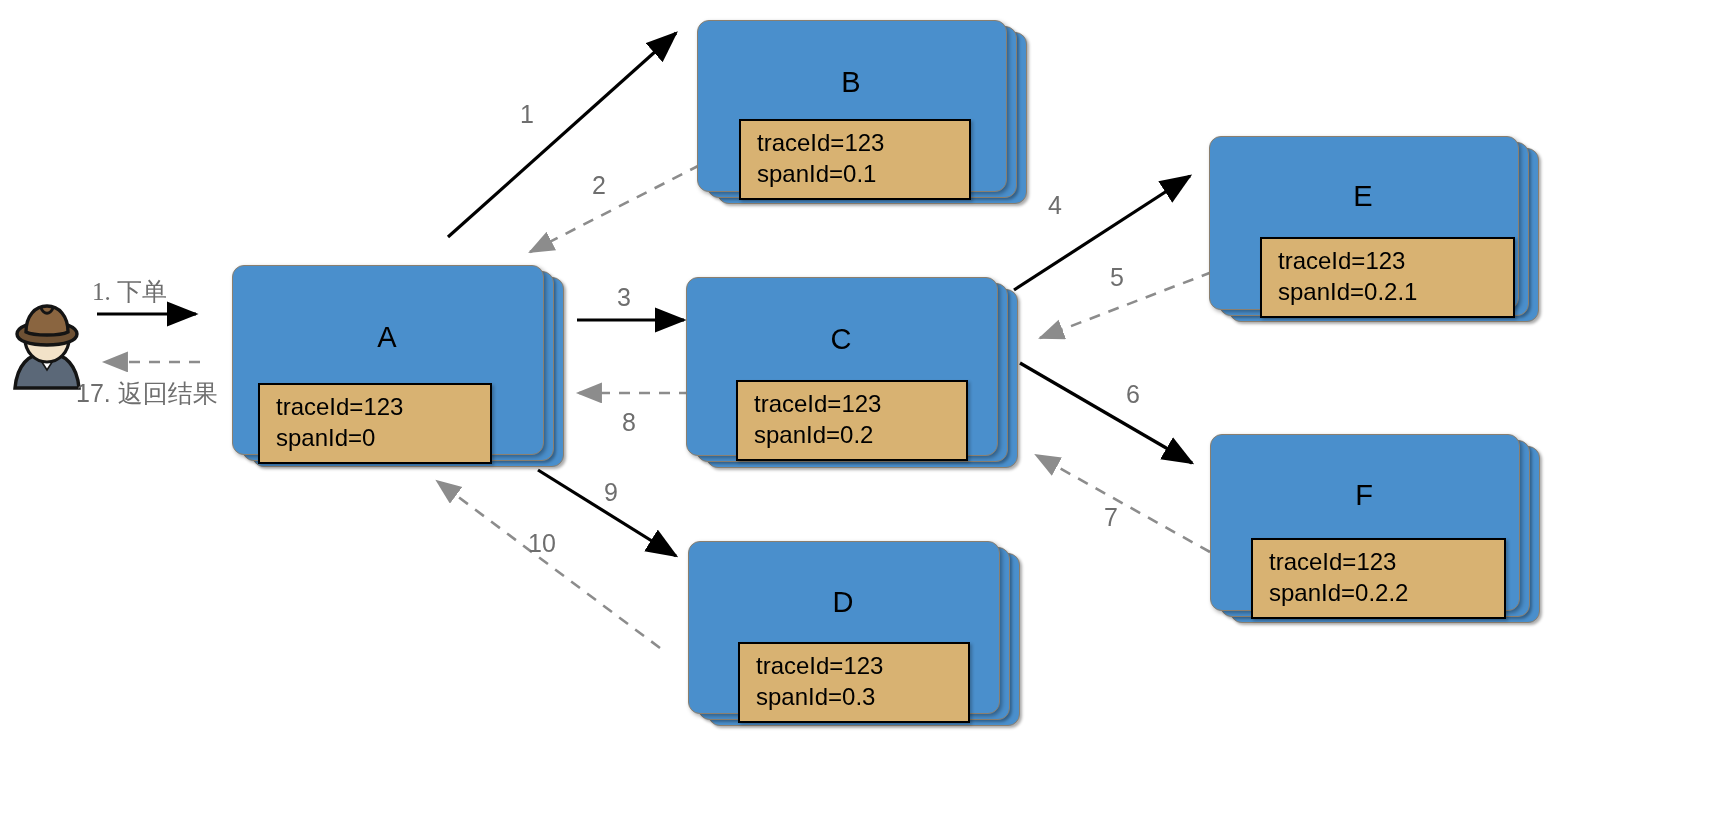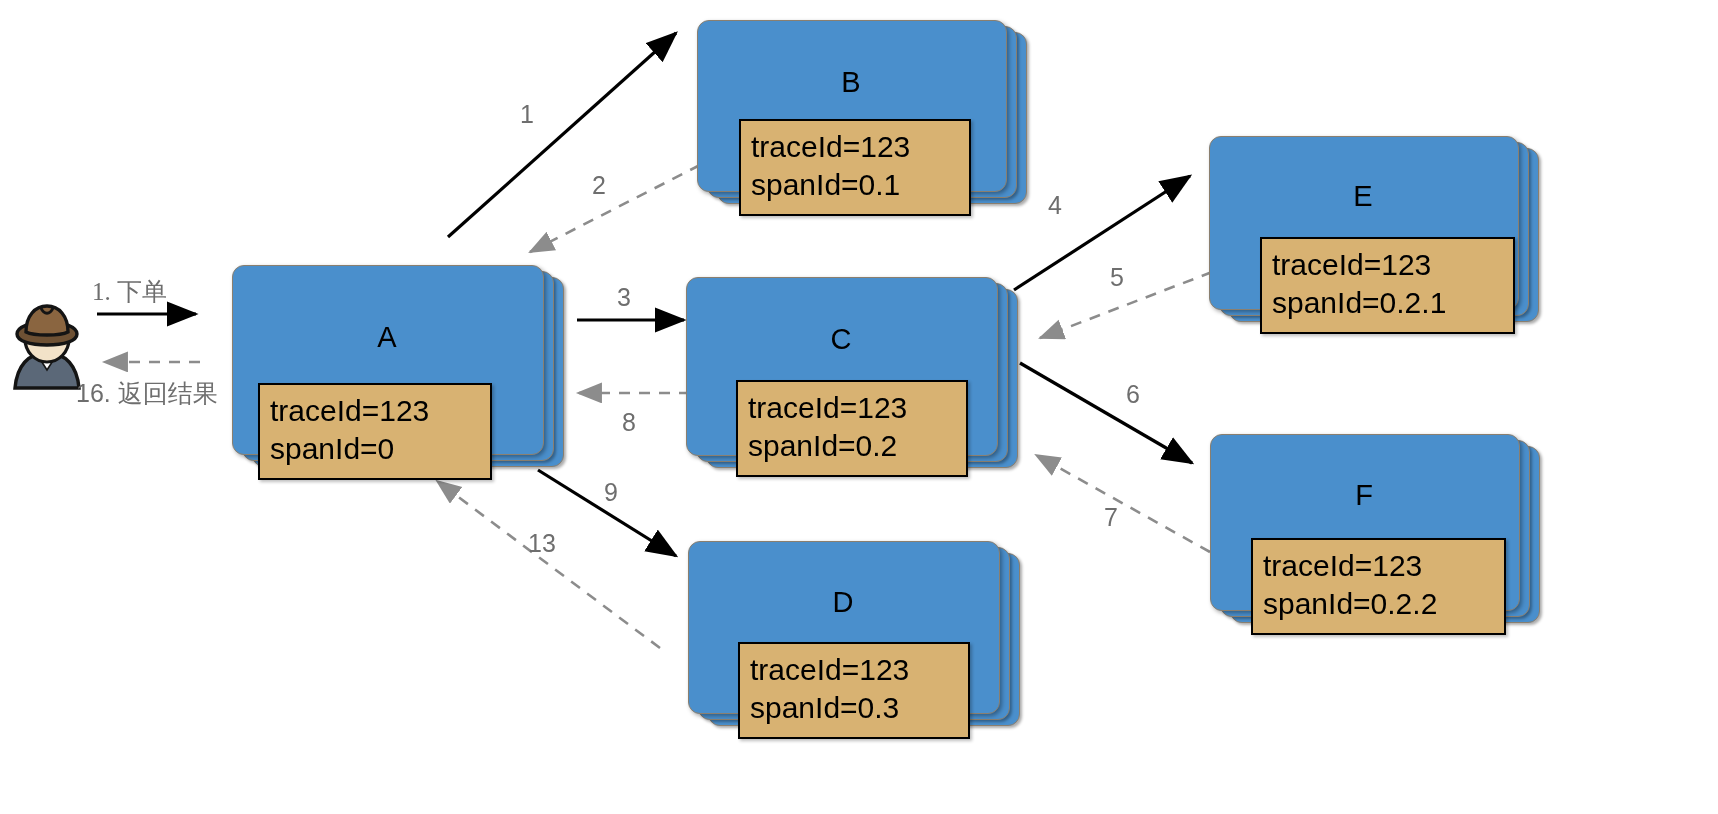--- a/index.html
+++ b/index.html
@@ -55,23 +55,23 @@
     text-align: center;
     color: #000000;
     font-size: 29px;
     line-height: 1;
   }
   .tag {
     position: absolute;
     background: #D8B272;
     border: 2px solid #000000;
     color: #000000;
-    font-size: 30px;
+    font-size: 24px;
     line-height: 1.28;
-    padding: 7px 10px 9px 10px;
+    padding: 7px 10px 9px 16px;
     box-sizing: border-box;
     white-space: pre;
     box-shadow: 2px 2px 3px rgba(0,0,0,0.25);
   }
 
   
   .edge-label {
     position: absolute;
     color: #6E6E6E;
     font-size: 25px;
@@ -142,21 +142,21 @@
 
       <path d="M9 38 C9 31 22 26 39 26 C56 26 69 31 69 38 C69 45 56 49 39 49 C22 49 9 45 9 38 Z" fill="#6E5134" stroke="#141414" stroke-width="3.4"></path>
 
       <path d="M18 36 C18 20 27 10 39 10 C51 10 60 20 60 36 C52 40 26 40 18 36 Z" fill="#8A6540" stroke="#141414" stroke-width="3.4"></path>
 
       <path d="M33 12 C36 19 42 19 45 12" fill="none" stroke="#141414" stroke-width="3"></path>
     </svg>
   </div>
 
   <div class="cn-label" style="left:92px; top:279px;font-family:Liberation Serif, serif;">1. 下单</div>
-  <div class="cn-label" style="left:76px; top:381px;">16. 返回结果</div>
+  <div class="cn-label" style="left:76px; top:381px;">17. 返回结果</div>
 
   <div class="node" style="left:232px; top:265px; width:340px; height:200px;">
     <div class="stack-layer stack-3" style="width:310px; height:188px;"></div>
     <div class="stack-layer stack-2" style="width:310px; height:188px;"></div>
     <div class="card" style="width:310px; height:188px;"></div>
     <div class="node-title" style="top:58px; width:310px;">A</div>
     <div class="tag" style="left:26px; top:118px; width:234px;">traceId=123
 spanId=0</div>
   </div>
 
@@ -207,15 +207,15 @@
 
   <div class="edge-label" style="left:520px; top:102px;">1</div>
   <div class="edge-label" style="left:592px; top:173px;">2</div>
   <div class="edge-label" style="left:617px; top:285px;">3</div>
   <div class="edge-label" style="left:1048px; top:193px;">4</div>
   <div class="edge-label" style="left:1110px; top:265px;">5</div>
   <div class="edge-label" style="left:1126px; top:382px;">6</div>
   <div class="edge-label" style="left:1104px; top:505px;">7</div>
   <div class="edge-label" style="left:622px; top:410px;">8</div>
   <div class="edge-label" style="left:604px; top:480px;">9</div>
-  <div class="edge-label" style="left:528px; top:531px;">13</div>
+  <div class="edge-label" style="left:528px; top:531px;">10</div>
 
 </div>
 
 </body></html>

